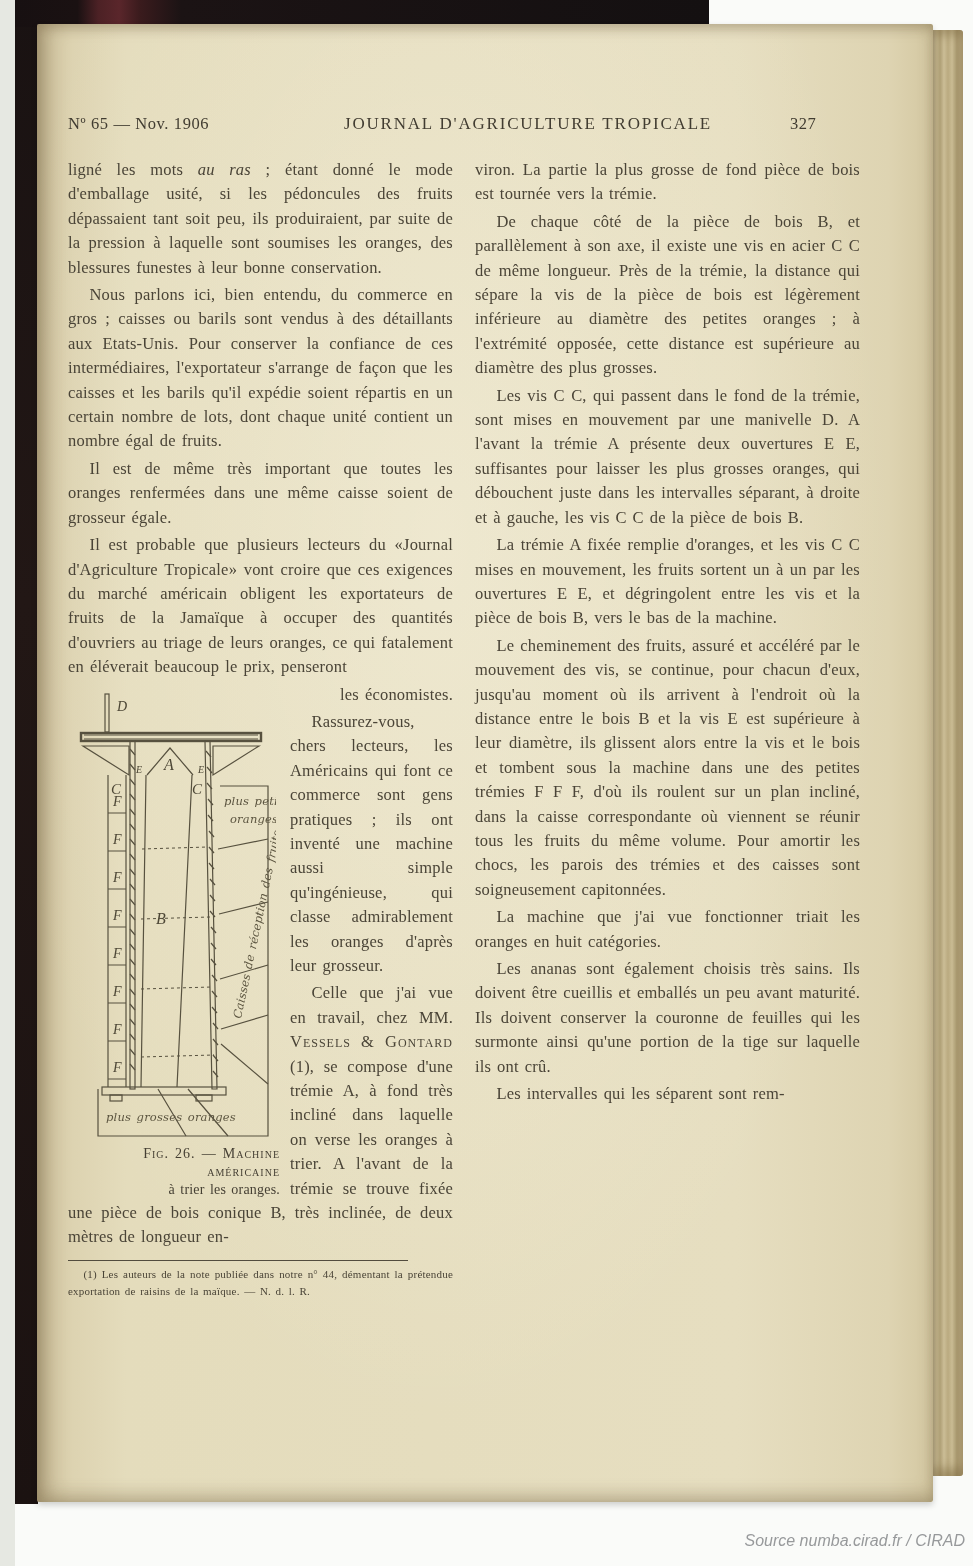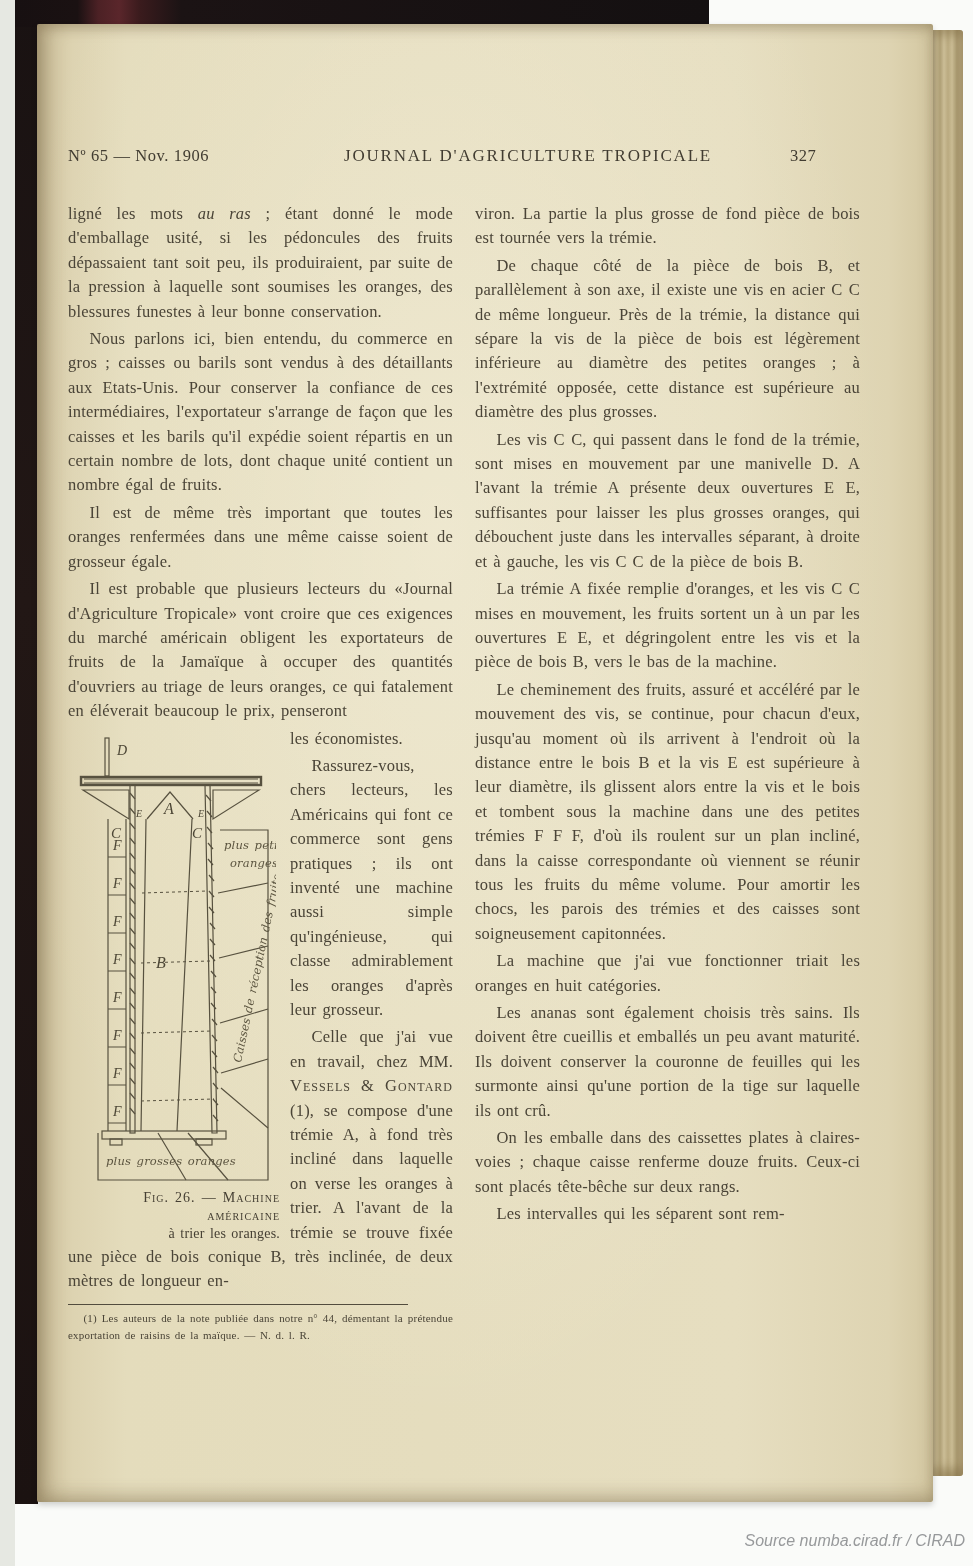--- a/index.html
+++ b/index.html
@@ -20,42 +20,42 @@
           linear-gradient(90deg,#cec19c 0%,#ddd3b1 4%,#e4dcbc 10%,#e6deC0 78%,#ded4b2 95%,#d3c7a1 100%);
         box-shadow: inset 10px 0 18px rgba(95,75,45,.28), inset 0 -8px 16px rgba(110,90,55,.22),
                     inset 0 6px 10px rgba(110,90,55,.18), 0 3px 6px rgba(0,0,0,.18);
         border-radius:2px;}
   .fore-edge{position:absolute;left:933px;top:30px;width:30px;height:1446px;
         background:repeating-linear-gradient(90deg,#d8cca8 0px,#c9bb93 4px,#b3a37a 7px,#cbbd96 11px,#baaa80 15px,#c9bb93 19px,#ab9a71 24px,#c2b28a 30px);
         box-shadow: inset 0 6px 8px rgba(120,100,60,.4), inset 0 -8px 10px rgba(120,100,60,.45);
         border-radius:0 3px 3px 0;}
 
   
-  .header{position:absolute;left:68px;top:130px;width:790px;display:flex;align-items:baseline;
+  .header{position:absolute;left:68px;top:114px;width:790px;display:flex;align-items:baseline;
           color:#413c31;font-size:16.5px;gap:8px;}
   .header .issue{width:240px;letter-spacing:.6px;white-space:nowrap;}
-  .header .title{flex:1;text-align:center;letter-spacing:1.8px;font-size:17px;white-space:nowrap;margin-top:16px;}
+  .header .title{flex:1;text-align:center;letter-spacing:1.8px;font-size:17px;white-space:nowrap;}
   .header .pageno{width:110px;text-align:center;letter-spacing:.5px;}
 
   
   .content{position:absolute;left:68px;top:158px;width:792px;display:flex;gap:22px;
            color:#4a4437;font-size:16.5px;line-height:24.4px;text-align:justify;
            letter-spacing:.2px;word-spacing:1.6px;}
-  .col{width:385px;margin-top:44px;}
+  .col{width:385px;}
   .col p{margin:0 0 3px 0;text-indent:1.3em;}
   .col p.noind{text-indent:0;}
   .ital{font-style:italic;}
   .scaps{font-variant:small-caps;letter-spacing:1px;}
 
   
   .figure{float:left;width:212px;margin:6px 10px 2px 0;}
   .figure svg{display:block;}
   .figcap{margin-top:4px;font-size:14px;line-height:18px;text-align:right;text-indent:0 !important;color:#453f33;}
   .figcap .fcl{display:block;}
-  .econ-line{text-align:left;text-indent:0 !important;}
+  .econ-line{text-align:right;text-indent:0 !important;}
 
   
   .footnote{margin-top:10px;font-size:11px;line-height:17.5px;color:#4a4437;}
   .footnote .rule{width:340px;height:1px;background:#524c3e;margin:0 0 5px 0;}
   .footnote p{margin:0;text-indent:1.4em;text-align:justify;}
 
   
   .dln{stroke:#57513f;stroke-width:1.2;fill:none;}
   .dth{stroke:#57513f;stroke-width:2.4;fill:none;}
   .dlabel{font-family:"Liberation Serif",serif;font-size:14px;fill:#4d4736;font-style:italic;}
@@ -159,20 +159,19 @@
     </div>
 
     <div class="col">
       <p class="noind">viron. La partie la plus grosse de fond pièce de bois est tournée vers la trémie.</p>
       <p>De chaque côté de la pièce de bois B, et parallèlement à son axe, il existe une vis en acier C C de même longueur. Près de la trémie, la distance qui sépare la vis de la pièce de bois est légèrement inférieure au diamètre des petites oranges ; à l'extrémité opposée, cette distance est supérieure au diamètre des plus grosses.</p>
       <p>Les vis C C, qui passent dans le fond de la trémie, sont mises en mouvement par une manivelle D. A l'avant la trémie A présente deux ouvertures E E, suffisantes pour laisser les plus grosses oranges, qui débouchent juste dans les intervalles séparant, à droite et à gauche, les vis C C de la pièce de bois B.</p>
       <p>La trémie A fixée remplie d'oranges, et les vis C C mises en mouvement, les fruits sortent un à un par les ouvertures E E, et dégringolent entre les vis et la pièce de bois B, vers le bas de la machine.</p>
       <p>Le cheminement des fruits, assuré et accéléré par le mouvement des vis, se continue, pour chacun d'eux, jusqu'au moment où ils arrivent à l'endroit où la distance entre le bois B et la vis E est supérieure à leur diamètre, ils glissent alors entre la vis et le bois et tombent sous la machine dans une des petites trémies F F F, d'où ils roulent sur un plan incliné, dans la caisse correspondante où viennent se réunir tous les fruits du même volume. Pour amortir les chocs, les parois des trémies et des caisses sont soigneusement capitonnées.</p>
       <p>La machine que j'ai vue fonctionner triait les oranges en huit catégories.</p>
       <p>Les ananas sont également choisis très sains. Ils doivent être cueillis et emballés un peu avant maturité. Ils doivent conserver la couronne de feuilles qui les surmonte ainsi qu'une portion de la tige sur laquelle ils ont crû.</p>
-      <p>On les emballe dans des caissettes plates à claires-voies ; chaque caisse renferme douze fruits. Ceux-ci sont placés tête-bêche sur deux rangs.</p>
       <p>Les intervalles qui les séparent sont rem-</p>
     </div>
 
   </div>
 
   <div class="source">Source numba.cirad.fr / CIRAD</div>
 </div>
 
 </body></html>

